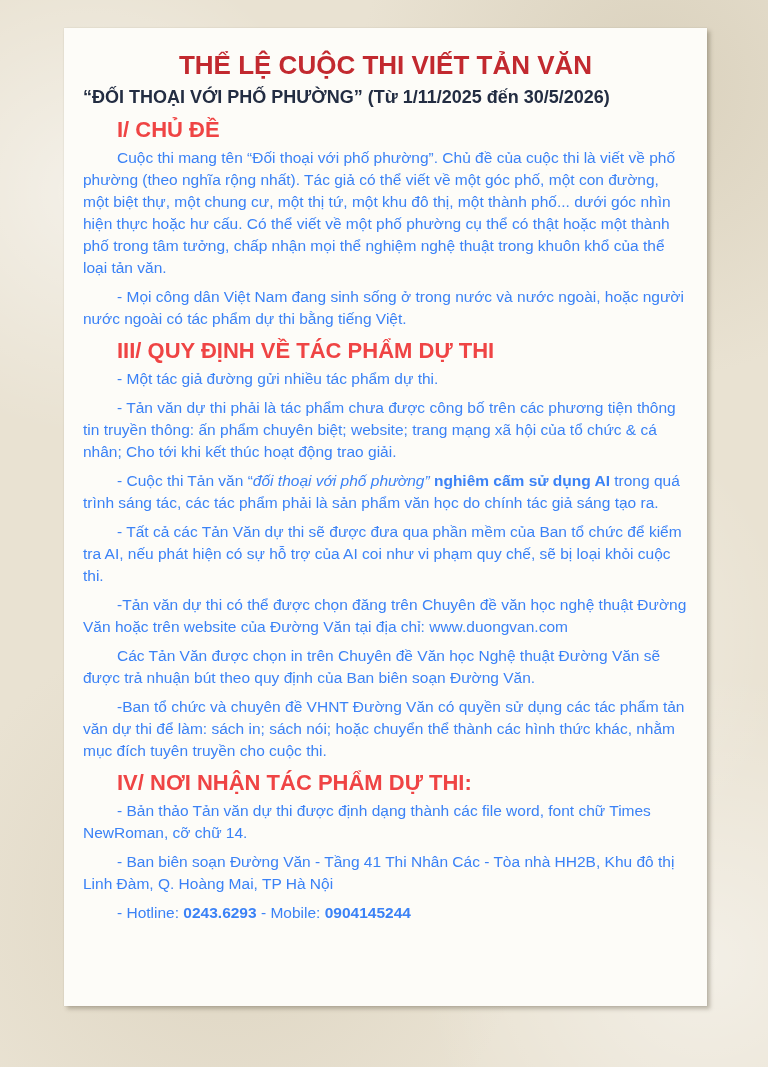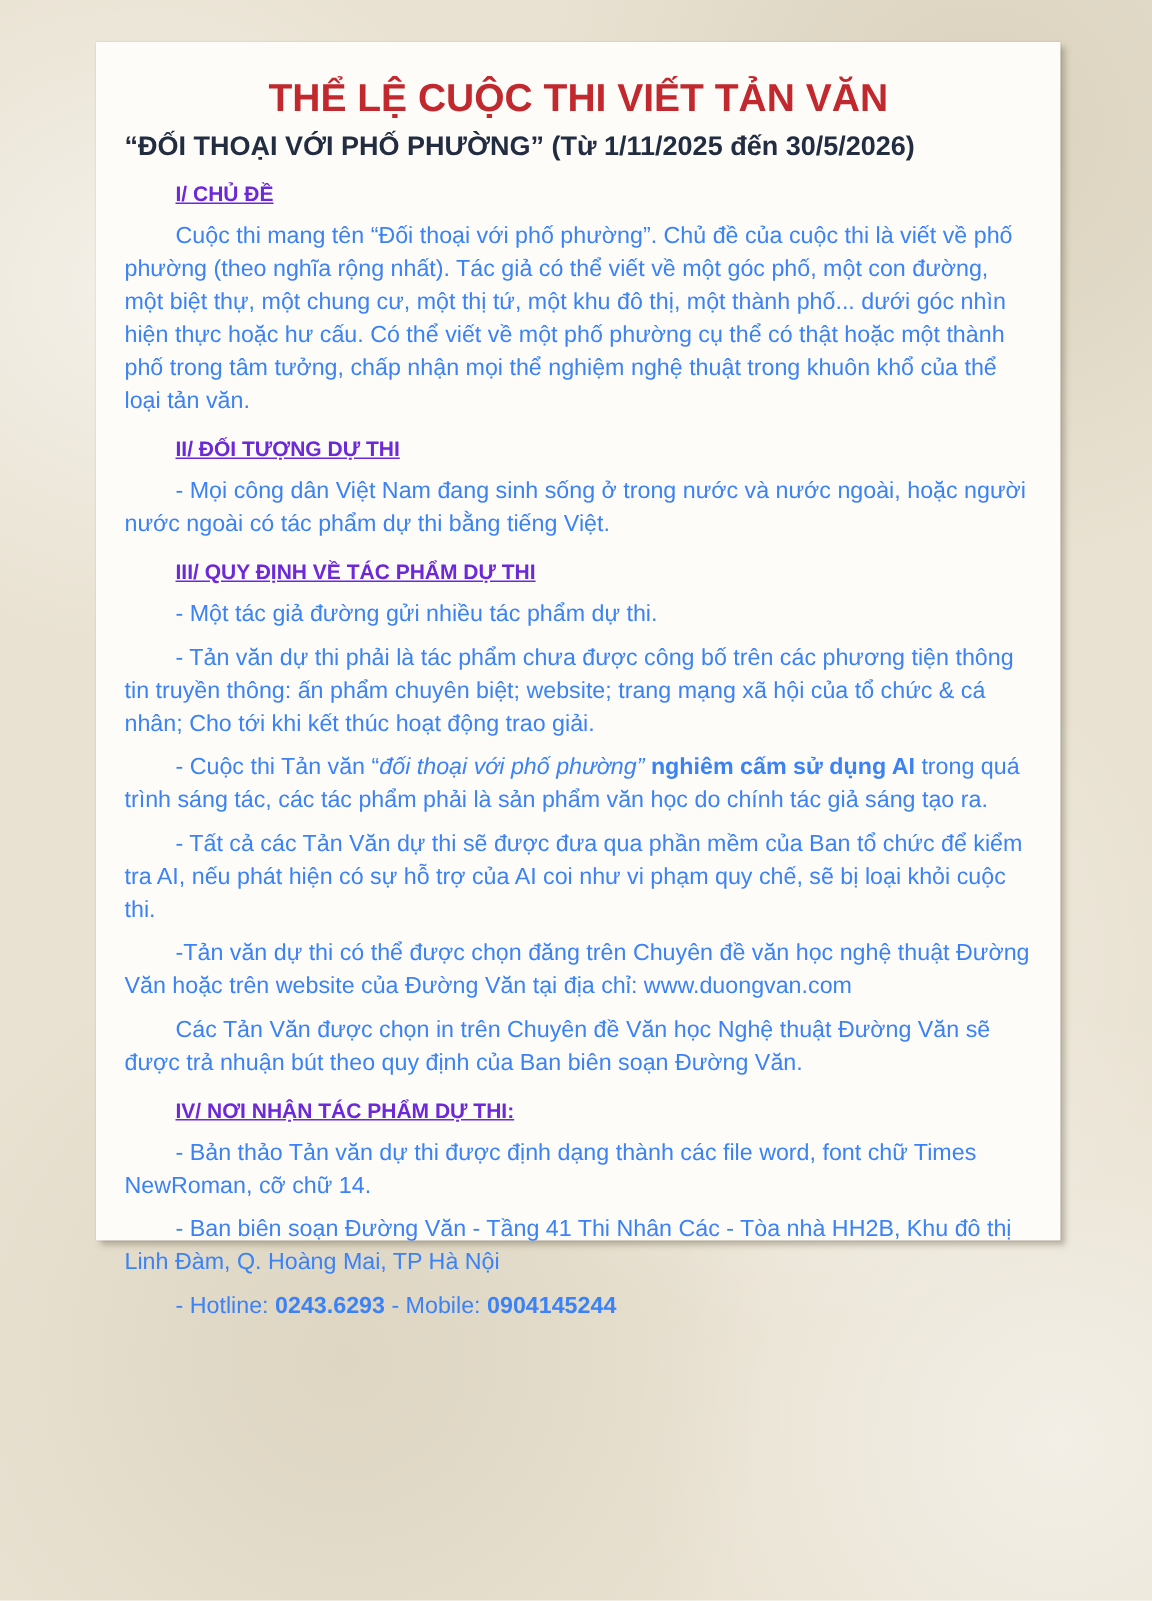--- a/index.html
+++ b/index.html
@@ -18,21 +18,21 @@
       radial-gradient(circle at 85% 8%, rgba(190,178,150,0.35) 0%, rgba(190,178,150,0) 25%),
       radial-gradient(circle at 70% 60%, rgba(255,255,255,0.4) 0%, rgba(255,255,255,0) 30%),
       radial-gradient(circle at 30% 85%, rgba(196,184,158,0.3) 0%, rgba(196,184,158,0) 28%),
       radial-gradient(circle at 92% 90%, rgba(255,255,255,0.45) 0%, rgba(255,255,255,0) 24%);
   }
   .card {
     position: absolute;
     left: 64px;
     top: 28px;
     width: 643px;
-    height: 799px;
+    height: 978px;
     box-sizing: border-box;
     background: #fdfcf8;
     padding: 14px 19px 12px 19px;
     box-shadow: 3px 3px 4px rgba(90,80,60,0.35), 0 0 1px rgba(0,0,0,0.15);
   }
   .doc-title {
     text-align: center;
     color: #c2292f;
     font-weight: bold;
     font-size: 26px;
@@ -41,26 +41,25 @@
     line-height: 30px;
   }
   .doc-subtitle {
     color: #232d42;
     font-weight: bold;
     font-size: 18px;
     margin: 0 0 10px 0;
     line-height: 23px;
   }
   .section-heading {
-    color: #6d28d9;
+    color: #ef4444;
     font-weight: bold;
-    font-size: 14px;
+    font-size: 22px;
     line-height: 21px;
     margin: 10px 0 7px 34px;
-    text-decoration: underline;
   }
   .paragraph {
     color: #3b82f6;
     font-size: 15.5px;
     line-height: 22px;
     margin: 0 0 7px 0;
     text-indent: 34px;
   }
   .seg-normal { font-weight: normal; font-style: normal; }
   .seg-bold { font-weight: bold; }
@@ -71,31 +70,31 @@
 
 <div class="card">
   <div class="doc-title">THỂ LỆ CUỘC THI VIẾT TẢN VĂN</div>
   <div class="doc-subtitle">“ĐỐI THOẠI VỚI PHỐ PHƯỜNG” (Từ 1/11/2025 đến 30/5/2026)</div>
   <div id="doc-body">
       <div>
         <div class="section-heading">I/ CHỦ ĐỀ</div>
         <p class="paragraph"><span class="seg-normal">Cuộc thi mang tên “Đối thoại với phố phường”. Chủ đề của cuộc thi là viết về phố phường (theo nghĩa rộng nhất). Tác giả có thể viết về một góc phố, một con đường, một biệt thự, một chung cư, một thị tứ, một khu đô thị, một thành phố... dưới góc nhìn hiện thực hoặc hư cấu. Có thể viết về một phố phường cụ thể có thật hoặc một thành phố trong tâm tưởng, chấp nhận mọi thể nghiệm nghệ thuật trong khuôn khổ của thể loại tản văn.</span></p>
       </div>
       <div>
-        <div class="section-heading">II/ ĐỐI TƯỢNG DỰ THI</div>
         <p class="paragraph"><span class="seg-normal">- Mọi công dân Việt Nam đang sinh sống ở trong nước và nước ngoài, hoặc người nước ngoài có tác phẩm dự thi bằng tiếng Việt.</span></p>
       </div>
       <div>
         <div class="section-heading">III/ QUY ĐỊNH VỀ TÁC PHẨM DỰ THI</div>
         <p class="paragraph"><span class="seg-normal">- Một tác giả đường gửi nhiều tác phẩm dự thi.</span></p>
         <p class="paragraph"><span class="seg-normal">- Tản văn dự thi phải là tác phẩm chưa được công bố trên các phương tiện thông tin truyền thông: ấn phẩm chuyên biệt; website; trang mạng xã hội của tổ chức &amp; cá nhân; Cho tới khi kết thúc hoạt động trao giải.</span></p>
         <p class="paragraph"><span class="seg-normal">- Cuộc thi Tản văn “</span><span class="seg-bold-italic">đối thoại với phố phường”</span><span class="seg-bold"> nghiêm cấm sử dụng AI</span><span class="seg-normal"> trong quá trình sáng tác, các tác phẩm phải là sản phẩm văn học do chính tác giả sáng tạo ra.</span></p>
         <p class="paragraph"><span class="seg-normal">- Tất cả các Tản Văn dự thi sẽ được đưa qua phần mềm của Ban tổ chức để kiểm tra AI, nếu phát hiện có sự hỗ trợ của AI coi như vi phạm quy chế, sẽ bị loại khỏi cuộc thi.</span></p>
         <p class="paragraph"><span class="seg-normal">-Tản văn dự thi có thể được chọn đăng trên Chuyên đề văn học nghệ thuật Đường Văn hoặc trên website của Đường Văn tại địa chỉ: www.duongvan.com</span></p>
         <p class="paragraph"><span class="seg-normal">Các Tản Văn được chọn in trên Chuyên đề Văn học Nghệ thuật Đường Văn sẽ được trả nhuận bút theo quy định của Ban biên soạn Đường Văn.</span></p>
+        <p class="paragraph"><span class="seg-normal">-Ban tổ chức và chuyên đề VHNT Đường Văn có quyền sử dụng các tác phẩm tản văn dự thi để làm: sách in; sách nói; hoặc chuyển thể thành các hình thức khác, nhằm mục đích tuyên truyền cho cuộc thi.</span></p>
       </div>
       <div>
         <div class="section-heading">IV/ NƠI NHẬN TÁC PHẨM DỰ THI:</div>
         <p class="paragraph"><span class="seg-normal">- Bản thảo Tản văn dự thi được định dạng thành các file word, font chữ Times NewRoman, cỡ chữ 14.</span></p>
         <p class="paragraph"><span class="seg-normal">- Ban biên soạn Đường Văn - Tầng 41 Thi Nhân Các - Tòa nhà HH2B, Khu đô thị Linh Đàm, Q. Hoàng Mai, TP Hà Nội</span></p>
         <p class="paragraph"><span class="seg-normal">- Hotline: </span><span class="seg-bold">0243.6293</span><span class="seg-normal"> - Mobile: </span><span class="seg-bold">0904145244</span></p>
       </div>
     </div>
 </div>
 

